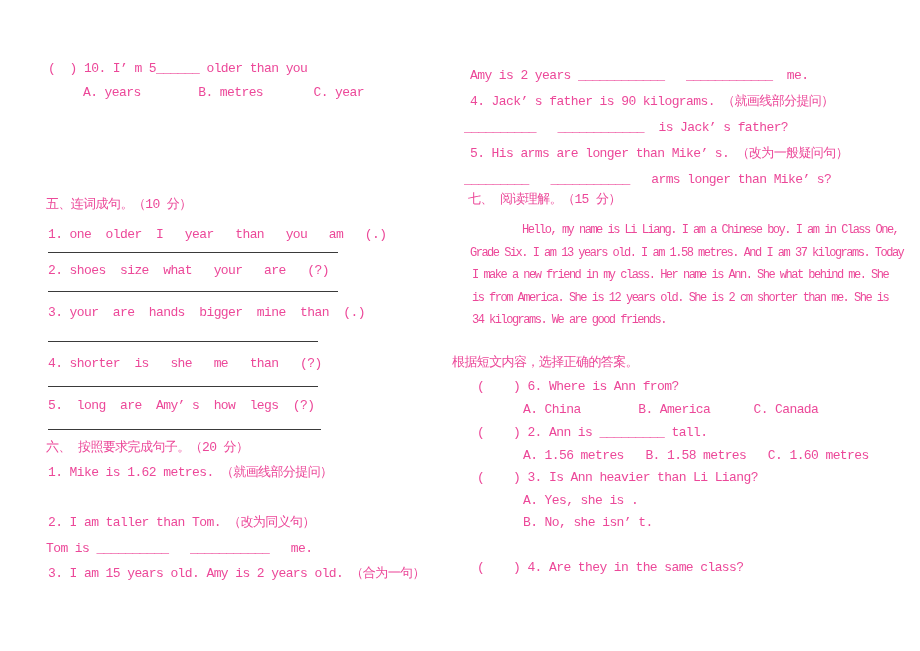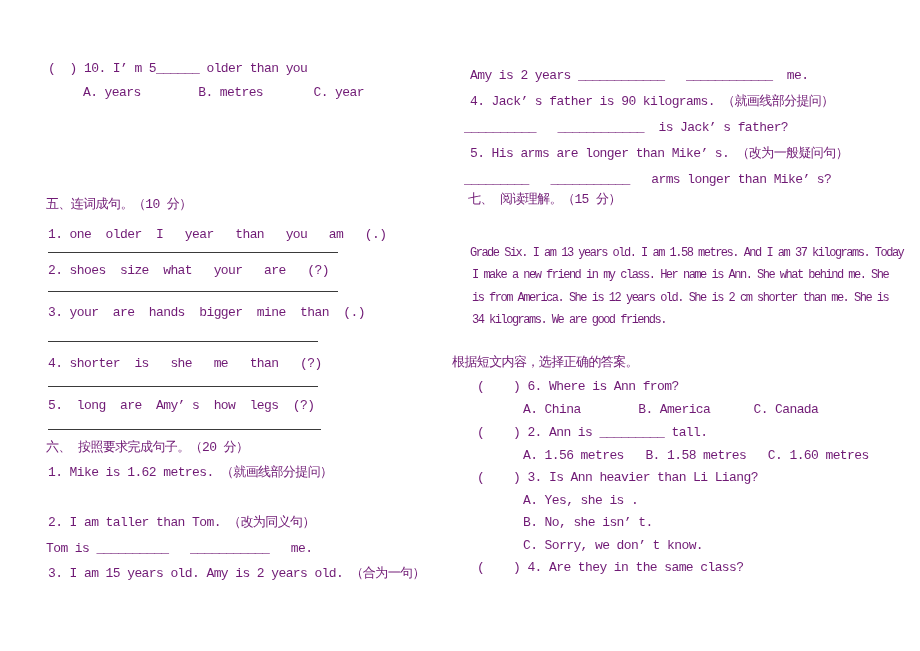--- a/index.html
+++ b/index.html
@@ -1,19 +1,19 @@
 <!DOCTYPE html>
 <html><head>
 <meta charset="utf-8">
 <style>
   html,body { margin:0; padding:0; background:#ffffff; }
   .page {
     position:relative; width:920px; height:651px; background:#ffffff;
     font-family:"Liberation Mono","DejaVu Sans Mono",monospace;
-    color:#701a75; overflow:hidden;
+    color:#ec4899; overflow:hidden;
   }
   .ln {
     position:absolute; white-space:pre; font-size:13px;
     letter-spacing:-0.6px; line-height:17px;
   }
   .passage { font-size:12px; letter-spacing:-1.5px; }
   .rule { position:absolute; height:0; border-top:1.5px solid #3a3a3a; }
   .ul { text-underline-offset:3px; }
 </style>
 </head>
@@ -53,33 +53,33 @@
   <div class="ln" style="left:470px; top:67px">Amy is 2 years ____________   ____________  me.</div>
 
   <div class="ln" style="left:470px; top:93px"><span>4. Jack’ s father is</span><span class="ul"> 90 kilograms.</span><span> （就画线部分提问）</span></div>
   <div class="ln" style="left:464px; top:119px">__________   ____________  is Jack’ s father?</div>
 
   <div class="ln" style="left:470px; top:145px">5. His arms are longer than Mike’ s. （改为一般疑问句）</div>
   <div class="ln" style="left:464px; top:171px">_________   ___________   arms longer than Mike’ s?</div>
 
   <div class="ln" style="left:468px; top:191px">七、 阅读理解。（15 分）</div>
 
+  <div class="ln passage" style="left:522px; top:222px">Hello, my name is Li Liang. I am a Chinese boy. I am in Class One,</div>
   <div class="ln passage" style="left:470px; top:245px">Grade Six. I am 13 years old. I am 1.58 metres. And I am 37 kilograms. Today</div>
   <div class="ln passage" style="left:472px; top:267px">I make a new friend in my class. Her name is Ann. She what behind me. She</div>
   <div class="ln passage" style="left:472px; top:290px">is from America. She is 12 years old. She is 2 cm shorter than me. She is</div>
   <div class="ln passage" style="left:472px; top:312px">34 kilograms. We are good friends.</div>
 
   <div class="ln" style="left:452px; top:354px">根据短文内容，选择正确的答案。</div>
 
   <div class="ln" style="left:477px; top:378px">(    ) 6. Where is Ann from?</div>
   <div class="ln" style="left:523px; top:401px">A. China        B. America      C. Canada</div>
 
   <div class="ln" style="left:477px; top:424px">(    ) 2. Ann is _________ tall.</div>
   <div class="ln" style="left:523px; top:447px">A. 1.56 metres   B. 1.58 metres   C. 1.60 metres</div>
 
   <div class="ln" style="left:477px; top:469px">(    ) 3. Is Ann heavier than Li Liang?</div>
   <div class="ln" style="left:523px; top:492px">A. Yes, she is .</div>
   <div class="ln" style="left:523px; top:514px">B. No, she isn’ t.</div>
-  <div class="ln" style="left:523px; top:537px">C. Sorry, we don’ t know.</div>
 
   <div class="ln" style="left:477px; top:559px">(    ) 4. Are they in the same class?</div>
 
 </div>
 
 </body></html>

